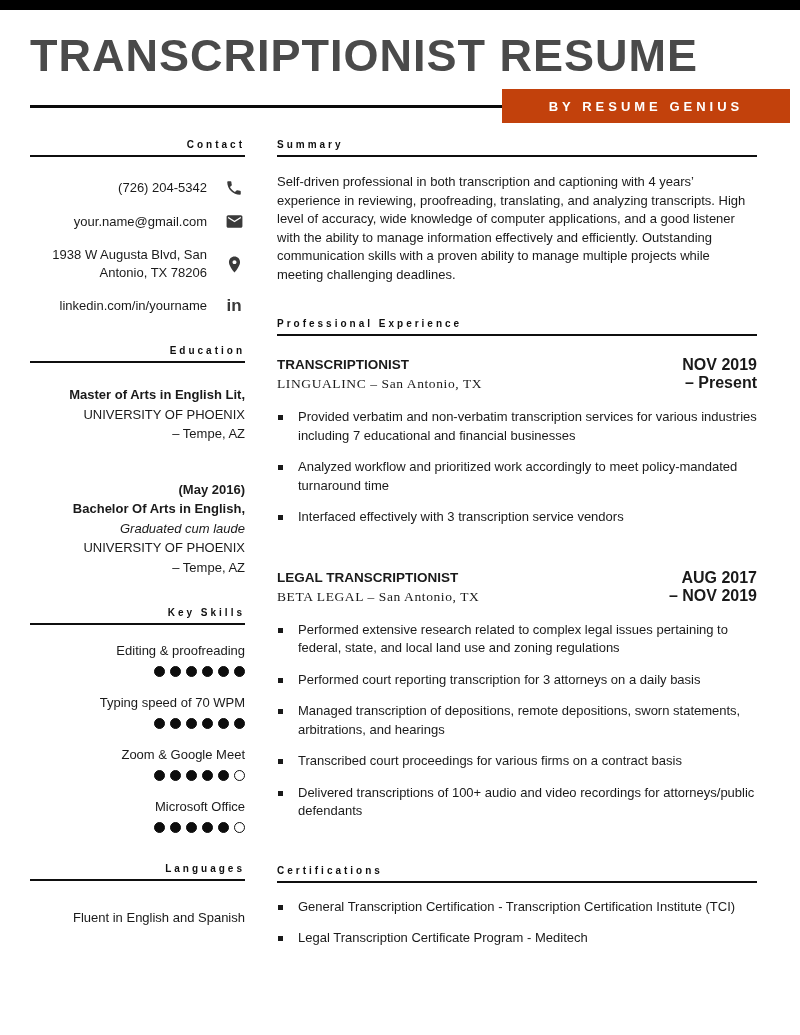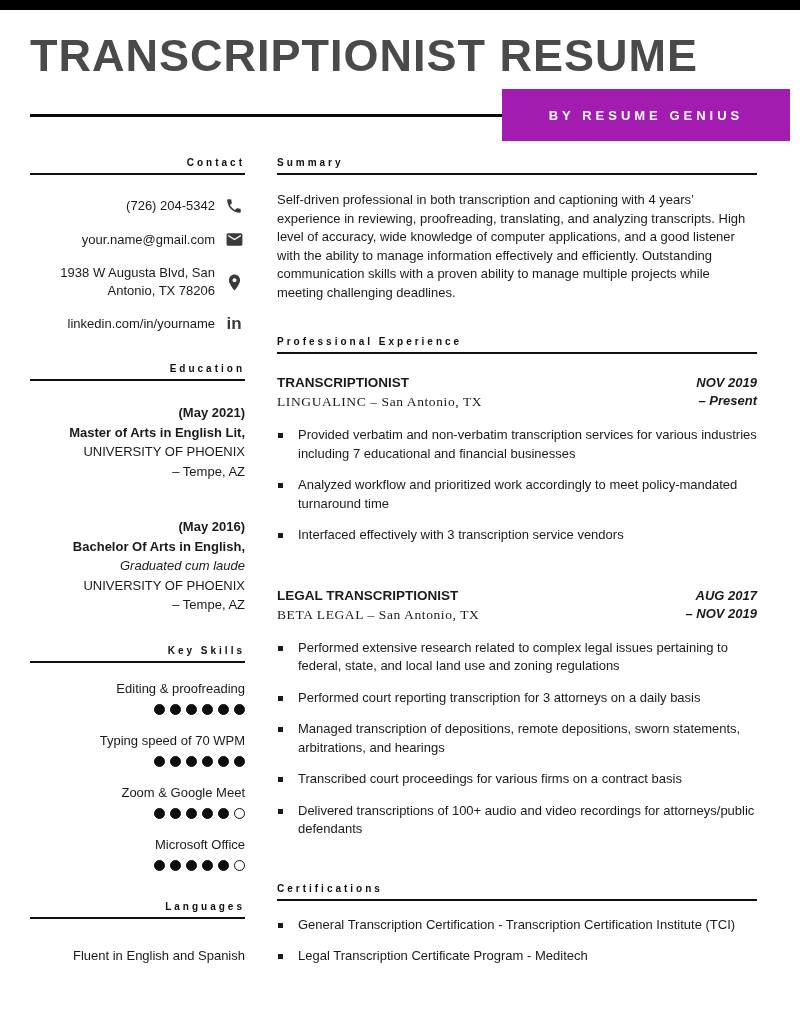--- a/index.html
+++ b/index.html
@@ -10,42 +10,42 @@
     position: relative; overflow: hidden;
   }
   .top-bar { height: 10px; background: #000000; }
   .page-title {
     margin: 20px 30px 0 30px; font-size: 45px; line-height: 52px;
     font-weight: 700; color: #4a4a4a; letter-spacing: 1px; white-space: nowrap;
   }
   .byline-row { display: flex; align-items: center; margin: 7px 10px 0 30px; }
   .byline-line { flex: 1; height: 3px; background: #0a0a0a; }
   .byline-box {
-    width: 288px; height: 52px; background: #a21caf; color: #ffffff;
+    width: 288px; height: 34px; background: #c2410c; color: #ffffff;
     display: flex; align-items: center; justify-content: center;
     font-size: 13px; font-weight: 700; letter-spacing: 4px; white-space: nowrap;
   }
   .columns { display: flex; margin: 16px 43px 0 30px; }
   .sidebar { width: 215px; flex: none; }
   .main { flex: 1; margin-left: 32px; min-width: 0; }
 
   .section-heading {
     font-size: 10px; font-weight: 700; letter-spacing: 3px; color: #0f0f0f;
     border-bottom: 2px solid #0f0f0f; padding-bottom: 5px; margin: 0;
     white-space: nowrap;
   }
   .sidebar .section-heading { text-align: right; }
   .sidebar-section { margin-top: 30px; }
   .sidebar-section.first { margin-top: 0; }
 
   
   .contact-list { margin-top: 22px; }
   .contact-item { display: flex; align-items: center; justify-content: flex-end; margin-bottom: 15px; }
   .contact-text { font-size: 13px; line-height: 18px; text-align: right; }
-  .contact-icon { width: 22px; flex: none; margin-left: 8px; display: flex; justify-content: center; align-items: flex-end; color: #3a3a3a; }
+  .contact-icon { width: 22px; flex: none; margin-left: 16px; display: flex; justify-content: center; align-items: flex-end; color: #3a3a3a; }
   .contact-icon svg { display: block; }
   .linkedin-glyph { font-size: 17px; font-weight: 700; color: #3a3a3a; line-height: 18px; }
 
   
   .edu-list { margin-top: 22px; }
   .edu-entry { text-align: right; font-size: 13px; line-height: 19.5px; }
   .edu-entry + .edu-entry { margin-top: 36px; }
   .edu-date, .edu-degree { font-weight: 700; }
   .edu-honors { font-style: italic; }
 
@@ -61,21 +61,21 @@
   .language-item { margin-top: 28px; text-align: right; font-size: 13px; line-height: 18px; }
 
   
   .summary-text { margin: 16px 0 0 0; font-size: 13px; line-height: 18.5px; }
   .experience-section { margin-top: 34px; }
   .job { margin-top: 20px; }
   .job + .job { margin-top: 42px; }
   .job-header { display: flex; justify-content: space-between; align-items: flex-start; gap: 16px; }
   .job-title { font-size: 13.5px; font-weight: 700; line-height: 18px; }
   .job-company { font-size: 13.5px; letter-spacing: 0.6px; line-height: 18px; margin-top: 1px; font-family: Liberation Serif, serif; }
-  .job-dates { text-align: right; font-size: 13px; font-weight: 700; line-height: 18px; flex: none; margin-left: 16px; font-style: italic; }
+  .job-dates { text-align: right; font-size: 16px; font-weight: 700; line-height: 18px; flex: none; margin-left: 16px; }
   .bullet-list { list-style: none; margin: 15px 0 0 0; padding: 0; }
   .bullet-list li {
     position: relative; padding-left: 21px; margin-bottom: 13px;
     font-size: 13px; line-height: 18.5px;
   }
   .bullet-list li::before {
     content: ""; position: absolute; left: 1px; top: 7px;
     width: 5px; height: 5px; background: #1a1a1a;
   }
   .certifications-section { margin-top: 44px; }
@@ -132,21 +132,20 @@
                 <span class="linkedin-glyph">in</span>
               </span>
           </div>
         </div>
       </section>
 
       <section class="sidebar-section">
         <h2 class="section-heading">Education</h2>
         <div class="edu-list">
           <div class="edu-entry">
-            <div class="edu-date">(May 2021)</div>
             <div class="edu-degree">Master of Arts in English Lit,</div>
             <div class="edu-school">UNIVERSITY OF PHOENIX</div>
             <div class="edu-location">– Tempe, AZ</div>
           </div>
           <div class="edu-entry">
             <div class="edu-date">(May 2016)</div>
             <div class="edu-degree">Bachelor Of Arts in English,</div>
             <div class="edu-honors">Graduated cum laude</div>
             <div class="edu-school">UNIVERSITY OF PHOENIX</div>
             <div class="edu-location">– Tempe, AZ</div>

